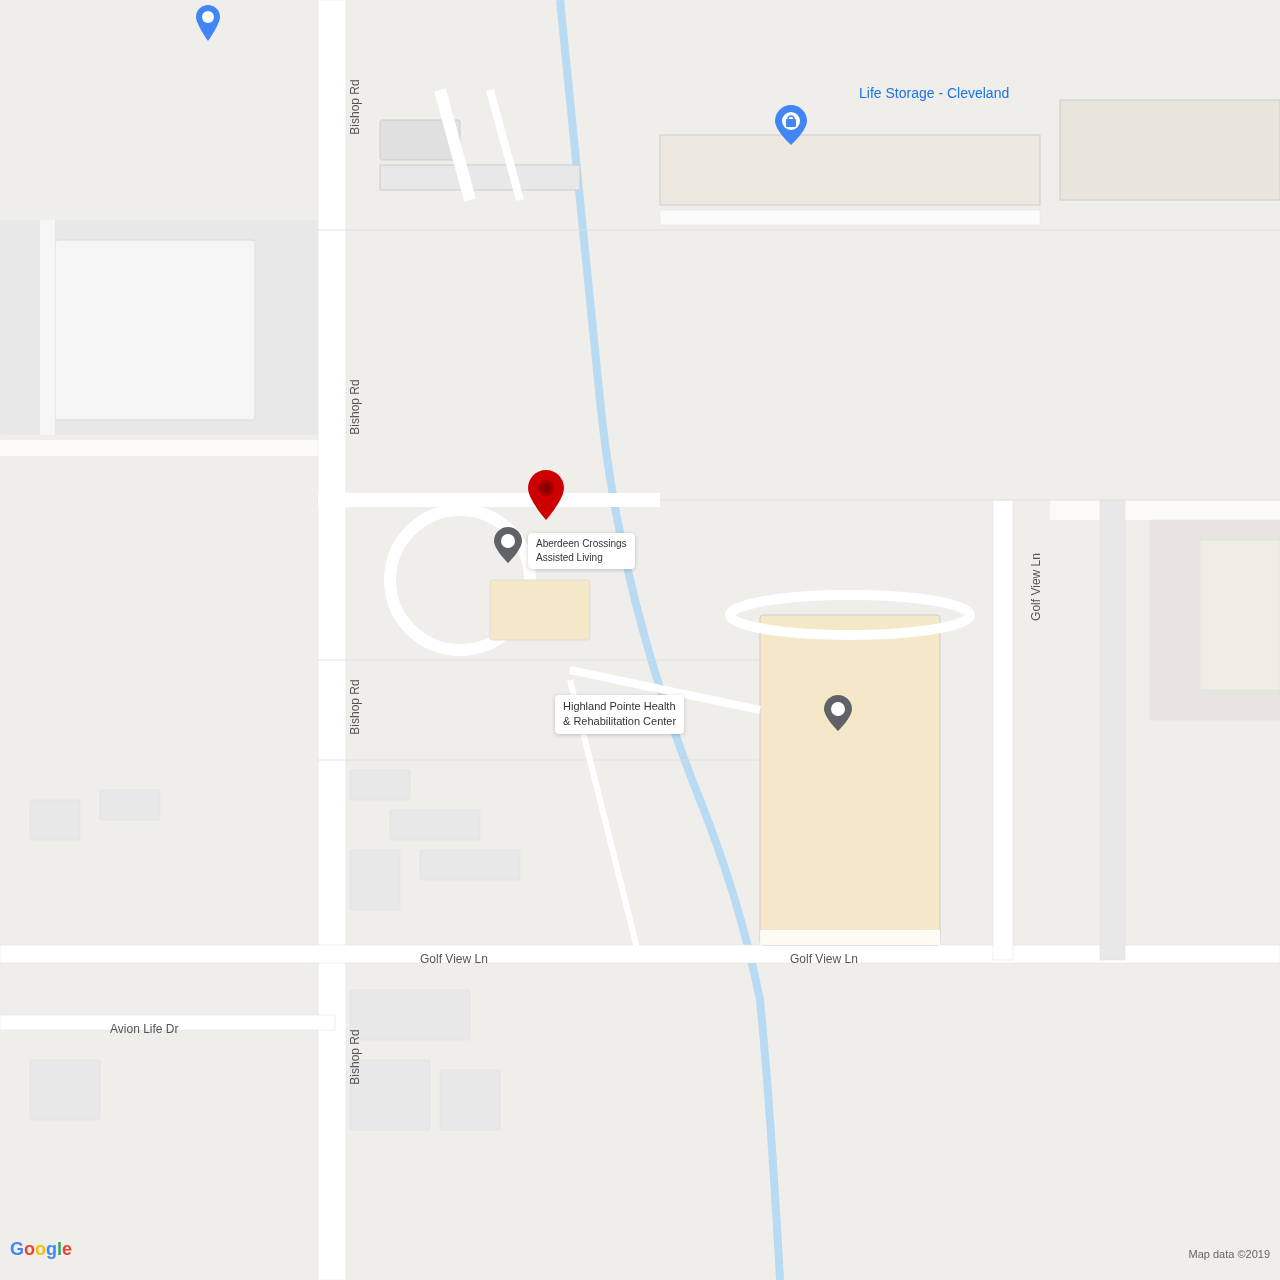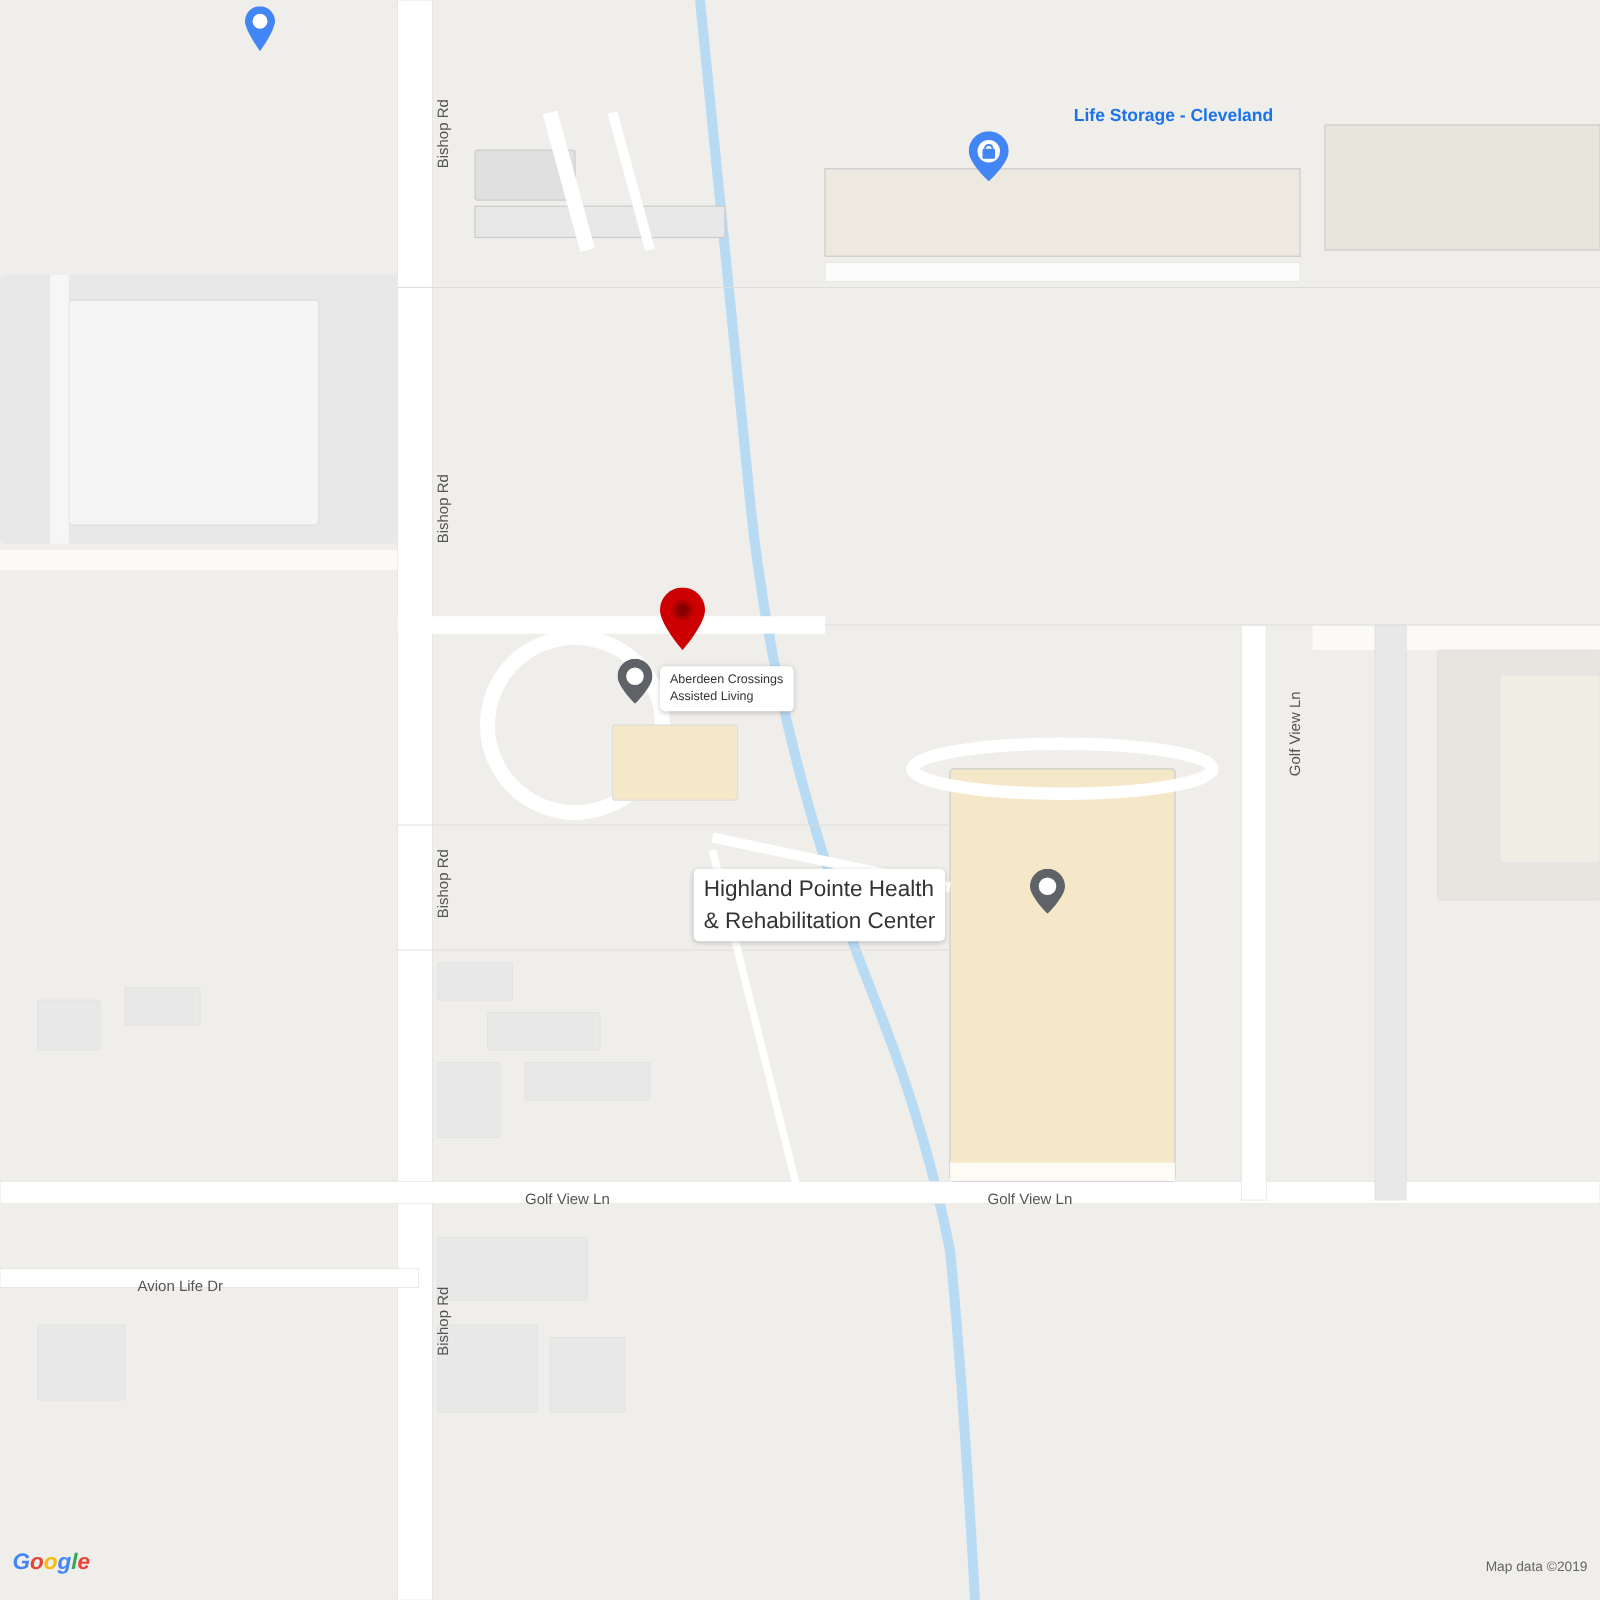--- a/index.html
+++ b/index.html
@@ -158,21 +158,21 @@
     <svg width="32" height="40" viewBox="0 0 32 40">
       <path d="M16 0C7.2 0 0 7.2 0 16c0 9.6 16 24 16 24S32 25.6 32 16C32 7.2 24.8 0 16 0z" fill="#4285F4"></path>
       <circle cx="16" cy="16" r="9" fill="white"></circle>
 
       <rect x="11" y="14" width="10" height="8" rx="1" fill="#4285F4"></rect>
       <path d="M13 14 Q13 11 16 11 Q19 11 19 14" stroke="#4285F4" stroke-width="1.5" fill="none"></path>
     </svg>
   </div>
 
   <div style="position:absolute; left:855px; top:80px; background:transparent; padding:4px;">
-    <span style="color:#1a73e8; font-size:14px; font-weight:700; font-family:Arial,sans-serif;">Life Storage - Cleveland</span>
+    <span style="color:#1a73e8; font-size:14px; font-weight:400; font-family:Arial,sans-serif;">Life Storage - Cleveland</span>
   </div>
 
   <div style="position:absolute; left:528px; top:470px;">
     <svg width="36" height="50" viewBox="0 0 36 50">
       <path d="M18 0C8.1 0 0 8.1 0 18c0 11.7 18 32 18 32S36 29.7 36 18C36 8.1 27.9 0 18 0z" fill="#CC0000"></path>
       <circle cx="18" cy="18" r="8" fill="#AA0000"></circle>
       <circle cx="18" cy="18" r="5" fill="#880000"></circle>
     </svg>
   </div>
 
@@ -185,25 +185,25 @@
   <div style="position:absolute; left:528px; top:533px; background:white; padding:4px 8px; border-radius:4px; box-shadow:0 1px 4px rgba(0,0,0,0.2); font-family:Arial,sans-serif; font-size:10px; color:#333; line-height:1.4; max-width:180px;">
     Aberdeen Crossings<br>Assisted Living
   </div>
 
   <div style="position:absolute; left:824px; top:695px;">
     <svg width="28" height="36" viewBox="0 0 28 36">
       <path d="M14 0C6.3 0 0 6.3 0 14c0 8.4 14 22 14 22S28 22.4 28 14C28 6.3 21.7 0 14 0z" fill="#5f6368"></path>
       <circle cx="14" cy="14" r="7" fill="white"></circle>
     </svg>
   </div>
-  <div style="position:absolute; left:555px; top:695px; background:white; padding:4px 8px; border-radius:4px; box-shadow:0 1px 4px rgba(0,0,0,0.2); font-family:Arial,sans-serif; font-size:18px; color:#333; line-height:1.4; max-width:230px;">
+  <div style="position:absolute; left:555px; top:695px; background:white; padding:4px 8px; border-radius:4px; box-shadow:0 1px 4px rgba(0,0,0,0.2); font-family:Arial,sans-serif; font-size:11px; color:#333; line-height:1.4; max-width:230px;">
     Highland Pointe Health<br>&amp; Rehabilitation Center
   </div>
 
   <div id="google-logo">
-    <span style="font-family:Arial,sans-serif; font-size:18px; font-weight:bold;font-style:italic;">
+    <span style="font-family:Arial,sans-serif; font-size:18px; font-weight:bold;">
       <span style="color:#4285F4;">G</span><span style="color:#EA4335;">o</span><span style="color:#FBBC05;">o</span><span style="color:#4285F4;">g</span><span style="color:#34A853;">l</span><span style="color:#EA4335;">e</span>
     </span>
   </div>
 
   <div id="map-data-text">Map data ©2019</div>
 
 </div>
 
 </body></html>

